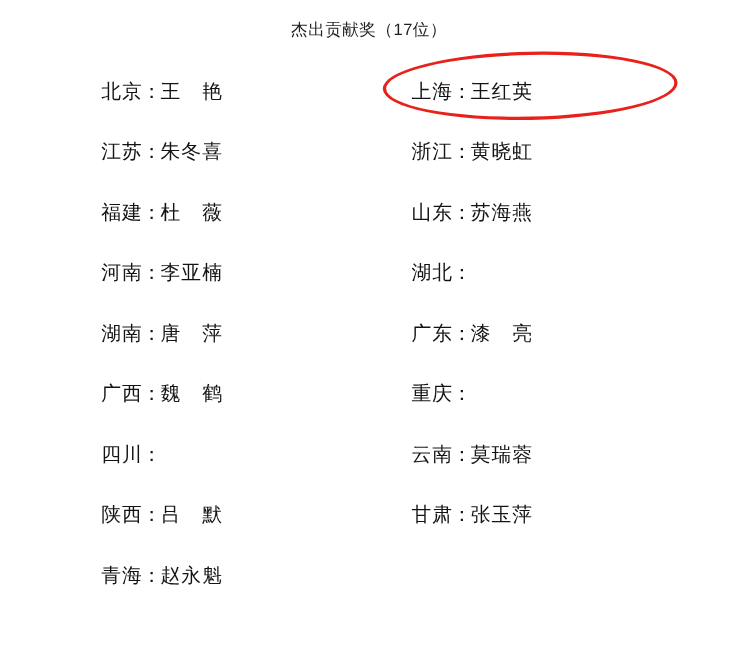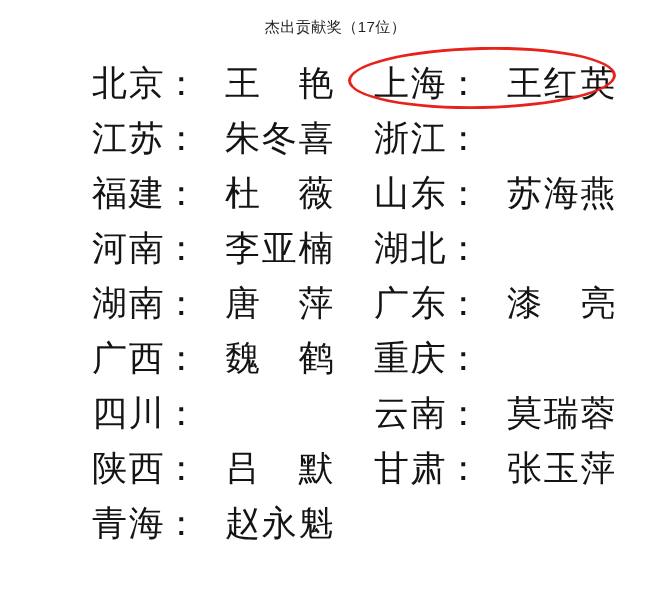--- a/index.html
+++ b/index.html
@@ -41,21 +41,21 @@
 
   .row {
     display: flex;
     align-items: center;
     height: 55px;
   }
 
   .entry {
     display: flex;
     align-items: baseline;
-    font-size: 35px;
+    font-size: 18px;
     line-height: 1;
     color: #141414;
     font-family: "Liberation Sans", "DejaVu Sans", sans-serif;
     font-weight: 500;
   }
 
   .entry.col-left {
     width: 282px;
     flex: 0 0 282px;
   }
@@ -78,21 +78,20 @@
     width: 0.95em;
     text-align: center;
   }
 
   .person {
     display: inline-block;
     min-width: 3.1em;
     text-align: justify;
     text-align-last: justify;
     white-space: nowrap;
-    margin-left: 28px;
   }
 
   
   .annotation-ellipse {
     position: absolute;
     border: 3.5px solid #e8211a;
     border-radius: 50%;
     pointer-events: none;
     box-sizing: border-box;
     transform: rotate(-1.2deg);
@@ -122,20 +121,21 @@
 
     <div class="row">
       <div class="entry col-left">
         <span class="region">江苏</span>
         <span class="colon">：</span>
         <span class="person">朱冬喜</span>
       </div>
       <div class="entry col-right">
         <span class="region">浙江</span>
         <span class="colon">：</span>
+        <span class="person">黄晓虹</span>
       </div>
     </div>
 
     <div class="row">
       <div class="entry col-left">
         <span class="region">福建</span>
         <span class="colon">：</span>
         <span class="person">杜  薇</span>
       </div>
       <div class="entry col-right">

